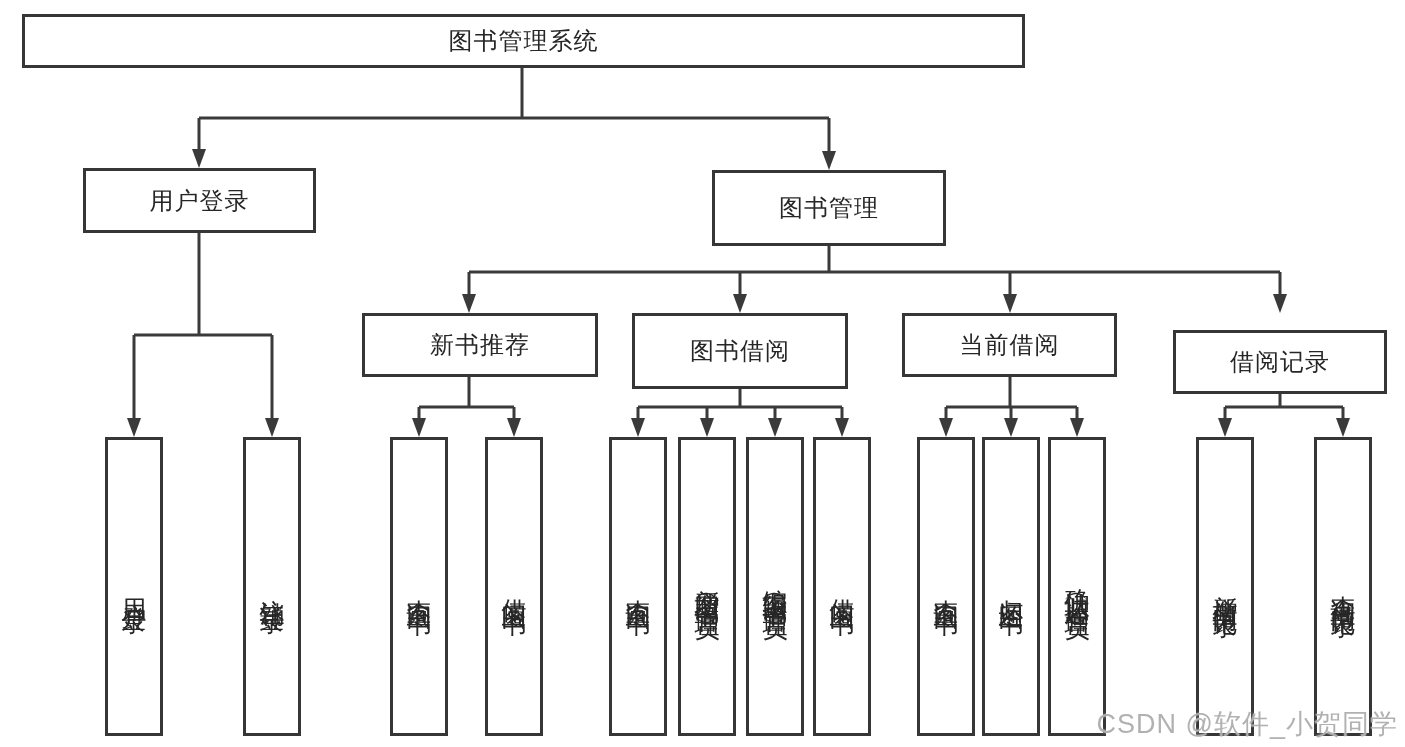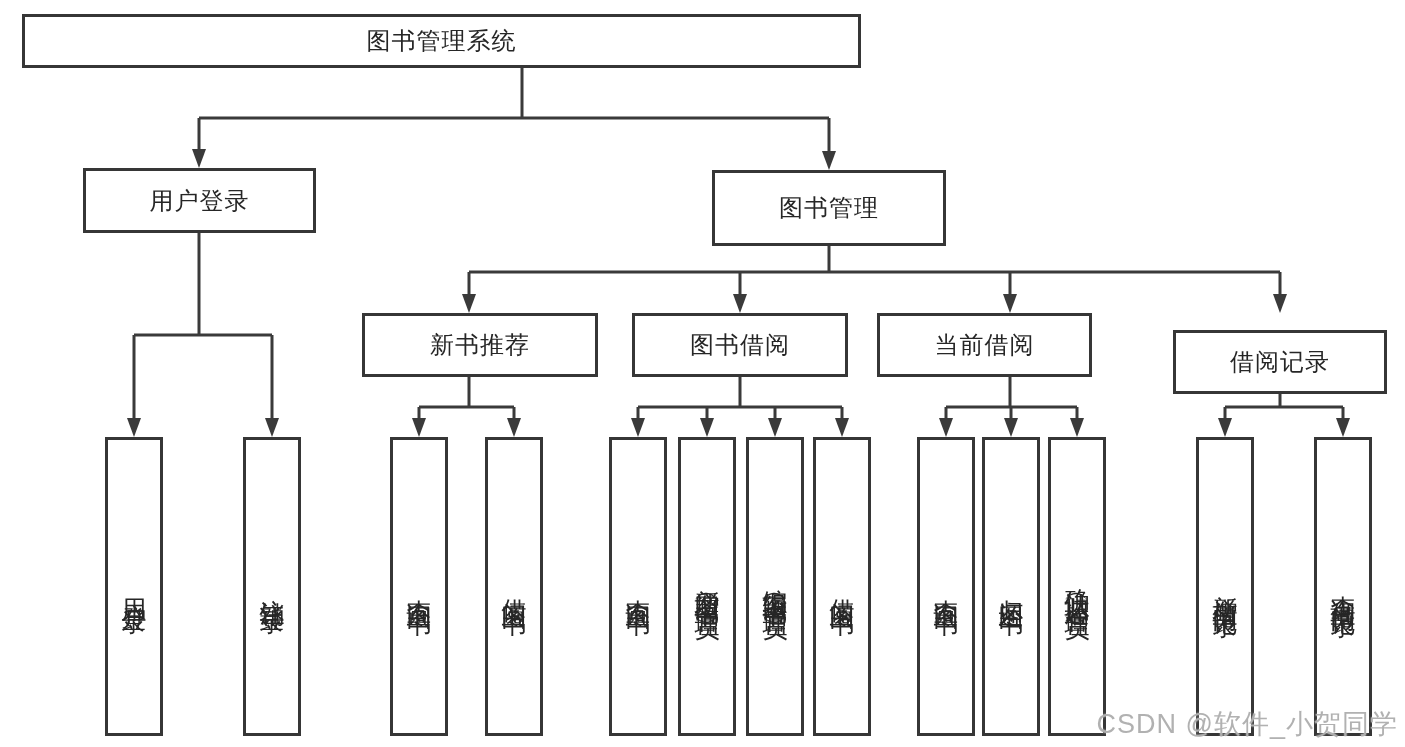--- a/index.html
+++ b/index.html
@@ -99,38 +99,38 @@
       <path d="M768,418 L782,418 L775,437 Z"></path>
       <path d="M835,418 L849,418 L842,437 Z"></path>
       <path d="M939,418 L953,418 L946,437 Z"></path>
       <path d="M1004,418 L1018,418 L1011,437 Z"></path>
       <path d="M1070,418 L1084,418 L1077,437 Z"></path>
       <path d="M1218,418 L1232,418 L1225,437 Z"></path>
       <path d="M1336,418 L1350,418 L1343,437 Z"></path>
     </g>
   </svg>
 
-  <div class="node h" style="left:22px; top:14px; width:839px; height:54px;">
+  <div class="node h" style="left:22px; top:14px; width:1003px; height:54px;">
     <span>图书管理系统</span>
   </div>
 
   <div class="node h" style="left:83px; top:168px; width:233px; height:65px;">
     <span>用户登录</span>
   </div>
   <div class="node h" style="left:712px; top:170px; width:234px; height:76px;">
     <span>图书管理</span>
   </div>
 
   <div class="node h" style="left:362px; top:313px; width:236px; height:64px;">
     <span>新书推荐</span>
   </div>
-  <div class="node h" style="left:632px; top:313px; width:216px; height:64px;">
+  <div class="node h" style="left:632px; top:313px; width:216px; height:76px;">
     <span>图书借阅</span>
   </div>
-  <div class="node h" style="left:877px; top:313px; width:215px; height:64px;">
+  <div class="node h" style="left:902px; top:313px; width:215px; height:64px;">
     <span>当前借阅</span>
   </div>
   <div class="node h" style="left:1173px; top:330px; width:214px; height:64px;">
     <span>借阅记录</span>
   </div>
 
   <div class="node v" style="left:105px; top:437px; width:58px; height:299px;">
     <span>用户登录</span>
   </div>
   <div class="node v" style="left:243px; top:437px; width:58px; height:299px;">

